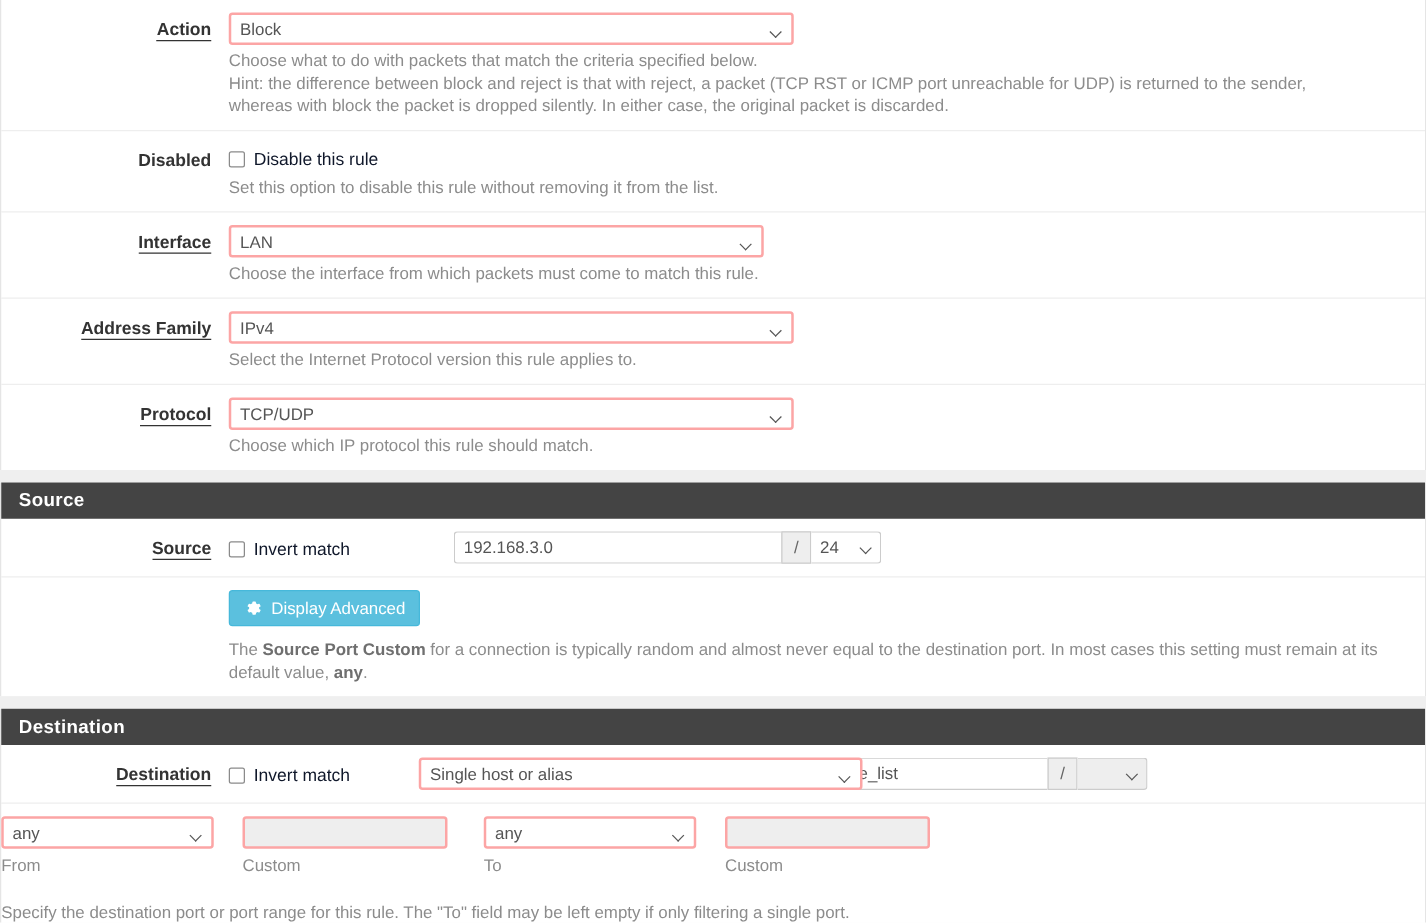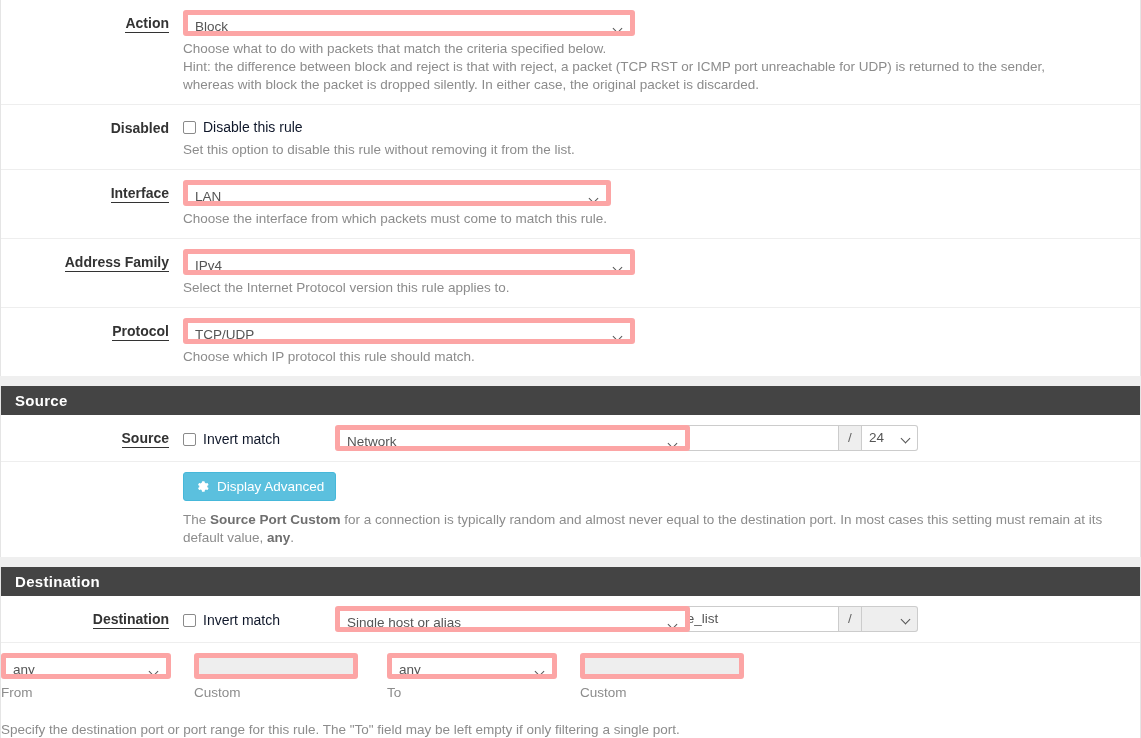--- a/index.html
+++ b/index.html
@@ -53,21 +53,21 @@
     border-bottom: 1px solid #333333;
     padding-bottom: 1px;
     display: inline-block;
   }
 
   .field-col { flex: 1 1 auto; padding-right: 16px; }
 
   
   .ctl {
     height: 26px;
-    border: 5px solid #fca5a5;
+    border: 2px solid #fca5a5;
     border-radius: 3px;
     background: #ffffff;
     font-family: "Liberation Sans", sans-serif;
     font-size: 13.5px;
     color: #555555;
     padding: 0 24px 0 7px;
     line-height: 24px;
     position: relative;
     display: inline-block;
     white-space: nowrap;
@@ -251,23 +251,20 @@
         <span class="lbl-underline">Source</span>
       </div>
       <div class="field-col">
         <div class="inline-row">
           <div class="invert-col">
             <label class="cb-wrap">
               <span class="cb"></span>
               <span class="cb-label">Invert match</span>
             </label>
           </div>
-          <div class="type-col">
-            <div class="ctl select w-select-mid">Network</div>
-          </div>
           <div class="addr-col">
             <div class="input-group">
               <div class="ig-text">192.168.3.0</div>
               <div class="ig-addon">/</div>
               <div class="ig-select">24</div>
             </div>
           </div>
         </div>
       </div>
     </div>

